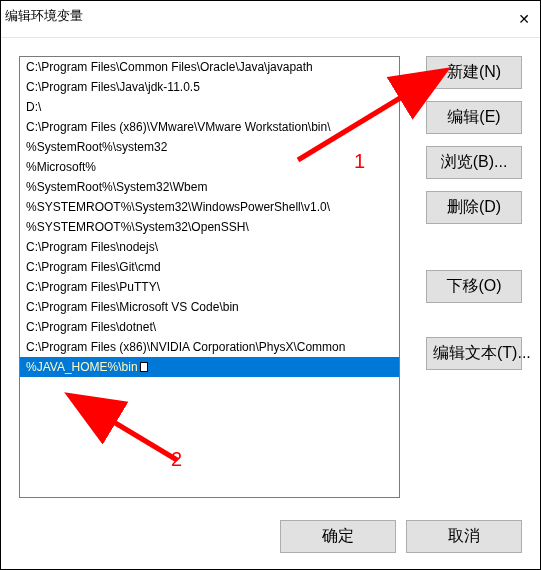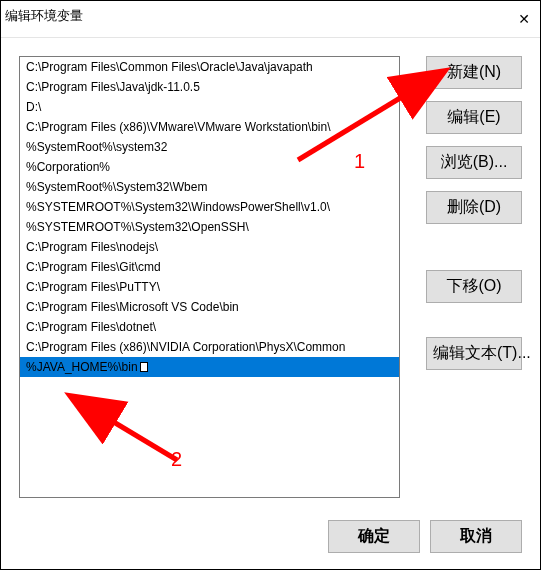--- a/index.html
+++ b/index.html
@@ -4,28 +4,28 @@
   <style>
     * { box-sizing: border-box; margin: 0; padding: 0; }
     body { font-family: "Microsoft YaHei", "Segoe UI", sans-serif; font-size: 12px; background: #fff; width: 541px; height: 570px; position: relative; }
     .window { width: 541px; height: 570px; border: 1px solid #000; background: #fff; display: flex; flex-direction: column; }
     .titlebar { display: flex; align-items: flex-start; justify-content: space-between; padding: 6px 4px; border-bottom: 1px solid #e5e5e5; }
     .title { font-size: 13px; }
     .close-btn { width: 24px; height: 24px; display: flex; align-items: center; justify-content: center; cursor: pointer; font-size: 14px; }
     .content { flex: 1; display: flex; padding: 18px 18px 10px 18px; gap: 26px; }
     .list-container { flex: 1; border: 1px solid #7a7a7a; background: #fff; overflow: hidden; }
     .list-item { padding: 3px 6px; font-size: 12px; white-space: nowrap; overflow: hidden; text-overflow: ellipsis; }
-    .list-item.selected { background: #0078d7; color: #000000; position: relative; }
+    .list-item.selected { background: #0078d7; color: #fef9c3; position: relative; }
     .edit-cursor { display: inline-block; border: 1px solid #000; width: 8px; height: 10px; margin-left: 2px; background: #fff; position: relative; top: 1px; }
     .side-buttons { display: flex; flex-direction: column; gap: 0; width: 96px; }
     .btn { border: 1px solid #adadad; background: #e1e1e1; padding: 5px 6px; font-size: 16px; text-align: center; cursor: pointer; white-space: nowrap; }
     .spacer-sm { height: 12px; }
     .spacer-md { height: 34px; }
     .footer { display: flex; justify-content: flex-end; gap: 10px; padding: 12px 18px 16px; }
-    .footer .btn { width: 92px; font-weight: bold; }
+    .footer .btn { width: 116px; }
     .annotation { position: absolute; pointer-events: none; }
     .arrow1 { left: 288px; top: 60px; }
     .arrow2 { left: 62px; top: 390px; }
     .anno-num { position: absolute; color: #ff0000; font-size: 20px; font-weight: normal; font-family: Arial, sans-serif; }
     .num1 { left: 354px; top: 150px; }
     .num2 { left: 171px; top: 448px; }
   </style>
 </head>
 <body>
 
@@ -37,21 +37,21 @@
     </div>
   </div>
 
   <div class="content">
     <div class="list-container" id="path-list">
         <div class="list-item">C:\Program Files\Common Files\Oracle\Java\javapath</div>
         <div class="list-item">C:\Program Files\Java\jdk-11.0.5</div>
         <div class="list-item">D:\</div>
         <div class="list-item">C:\Program Files (x86)\VMware\VMware Workstation\bin\</div>
         <div class="list-item">%SystemRoot%\system32</div>
-        <div class="list-item">%Corporation%</div>
+        <div class="list-item">%Microsoft%</div>
         <div class="list-item">%SystemRoot%\System32\Wbem</div>
         <div class="list-item">%SYSTEMROOT%\System32\WindowsPowerShell\v1.0\</div>
         <div class="list-item">%SYSTEMROOT%\System32\OpenSSH\</div>
         <div class="list-item">C:\Program Files\nodejs\</div>
         <div class="list-item">C:\Program Files\Git\cmd</div>
         <div class="list-item">C:\Program Files\PuTTY\</div>
         <div class="list-item">C:\Program Files\Microsoft VS Code\bin</div>
         <div class="list-item">C:\Program Files\dotnet\</div>
         <div class="list-item">C:\Program Files (x86)\NVIDIA Corporation\PhysX\Common</div>
         <div class="list-item selected">%JAVA_HOME%\bin<span class="edit-cursor"></span></div>

